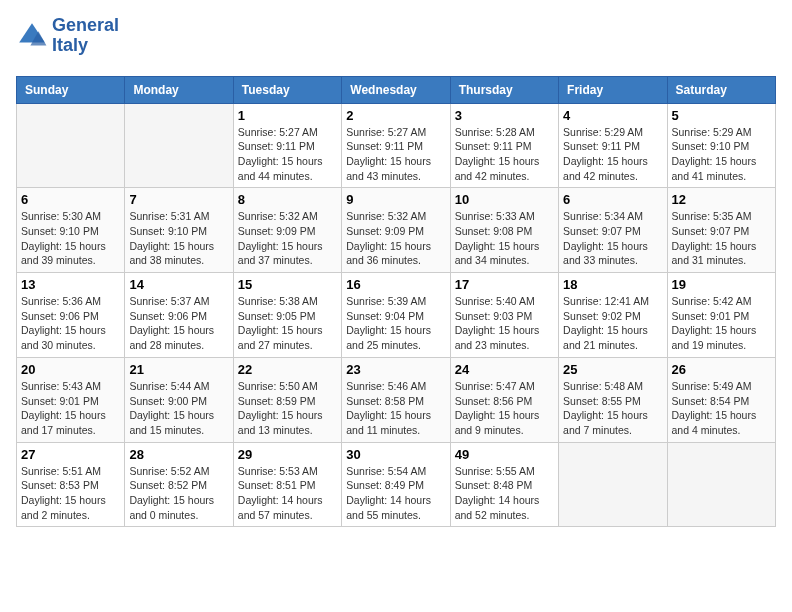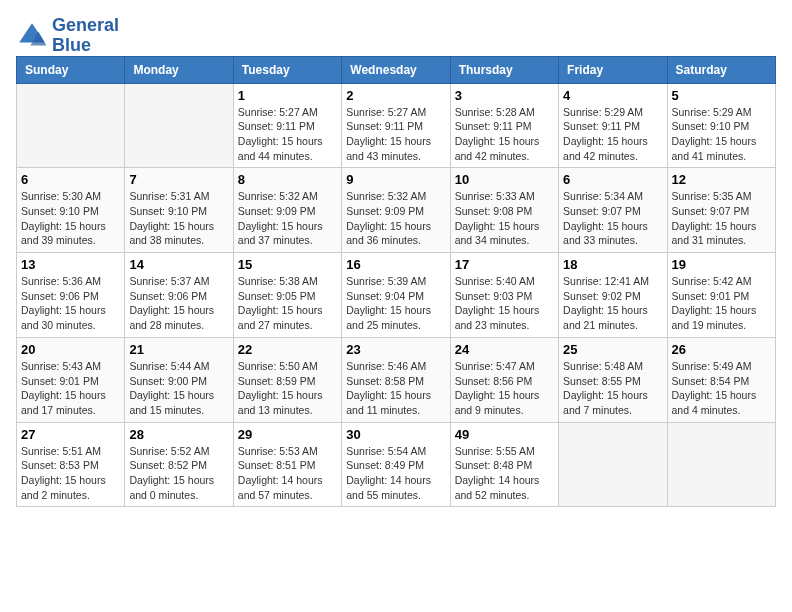--- a/index.html
+++ b/index.html
@@ -7,21 +7,21 @@
       font-family: Arial, sans-serif;
       background: #fff;
       width: 792px;
       min-height: 612px;
       padding: 16px;
     }
     .header {
       display: flex;
       justify-content: space-between;
       align-items: center;
-      margin-bottom: 0;
+      margin-bottom: 20px;
     }
     .logo {
       display: flex;
       align-items: center;
       gap: 4px;
     }
     .logo-text {
       font-size: 18px;
       font-weight: bold;
       color: #2a5fa5;
@@ -87,21 +87,21 @@
 <body>
 
 <div class="header">
   <div class="logo">
     <svg class="logo-icon" viewBox="0 0 40 40">
       <polygon points="20,4 36,28 4,28" fill="#3a7abf"></polygon>
       <polygon points="28,14 38,32 18,32" fill="#2a5fa5" opacity="0.7"></polygon>
     </svg>
     <div class="logo-text">
       <div>General</div>
-      <div>Blue</div>
+      <div>Italy</div>
     </div>
   </div>
   <div class="title-block">
   </div>
 </div>
 
 <table>
   <thead>
     <tr id="header-row">
         <th>Sunday</th>

